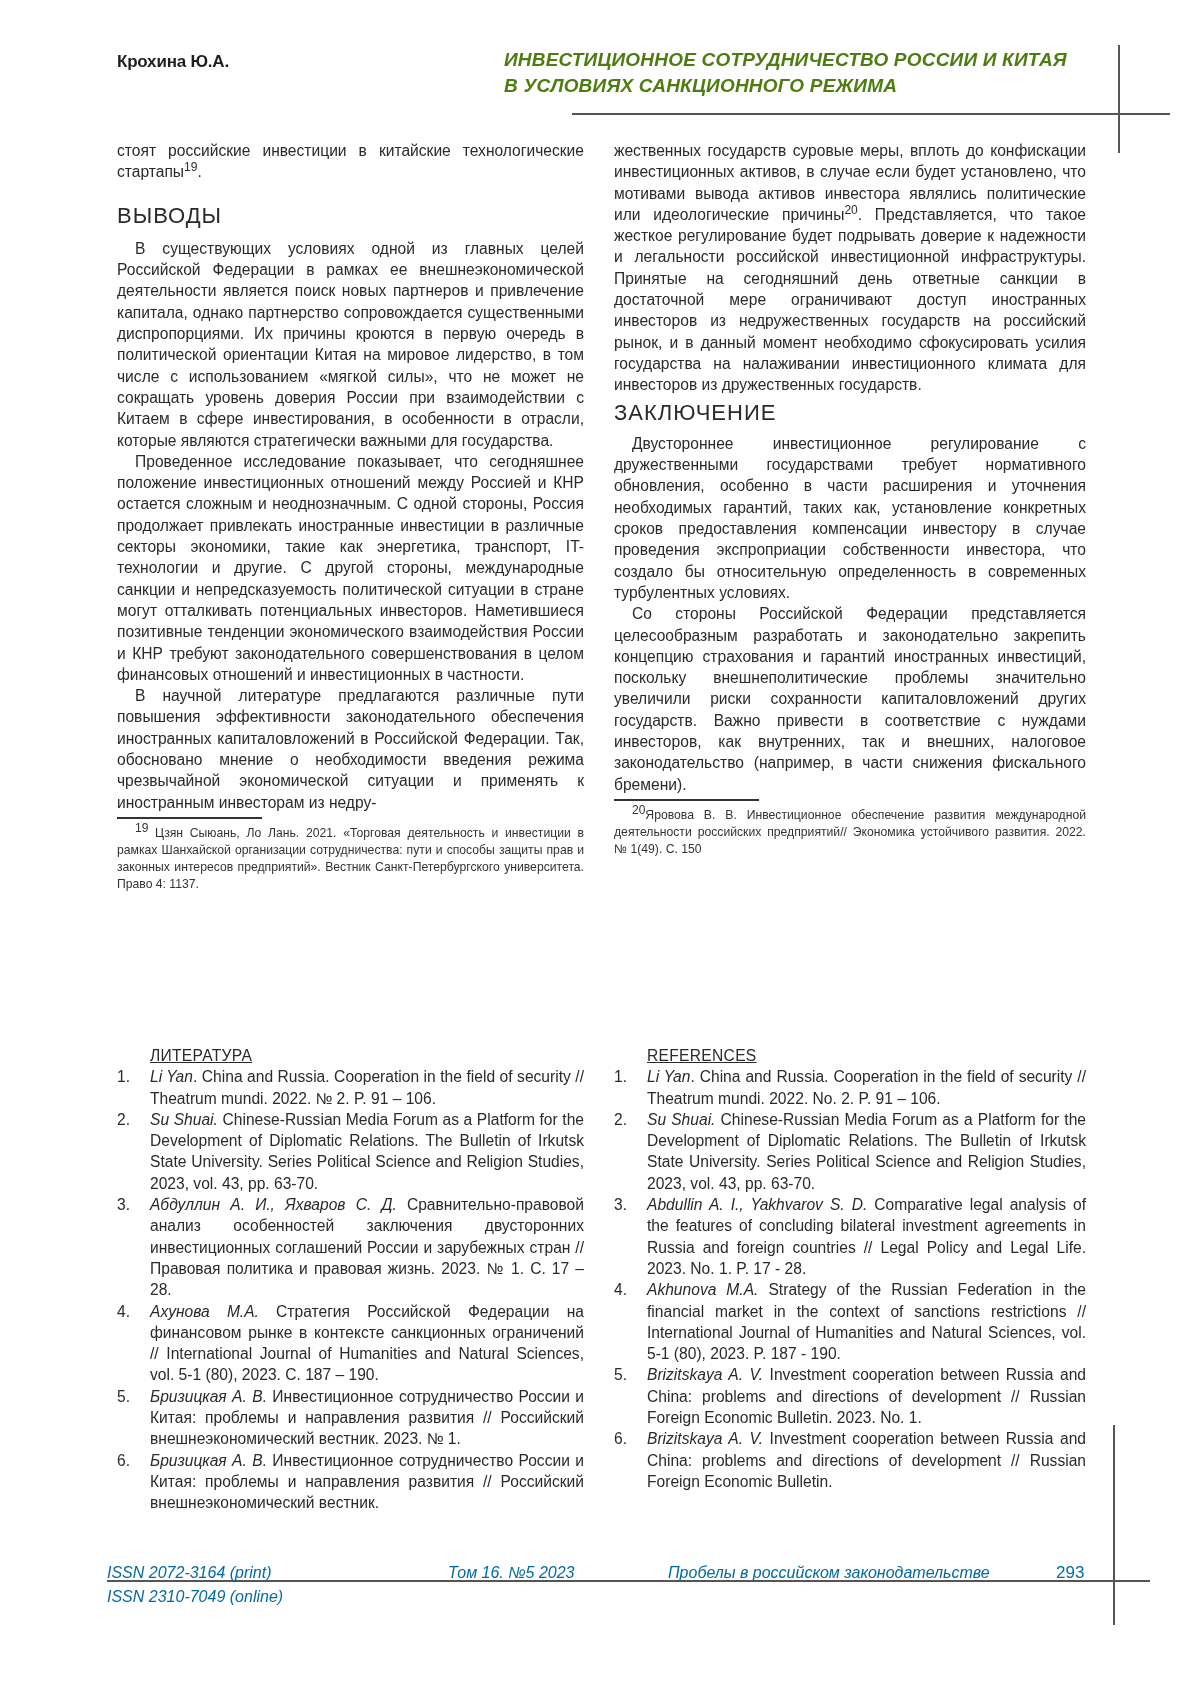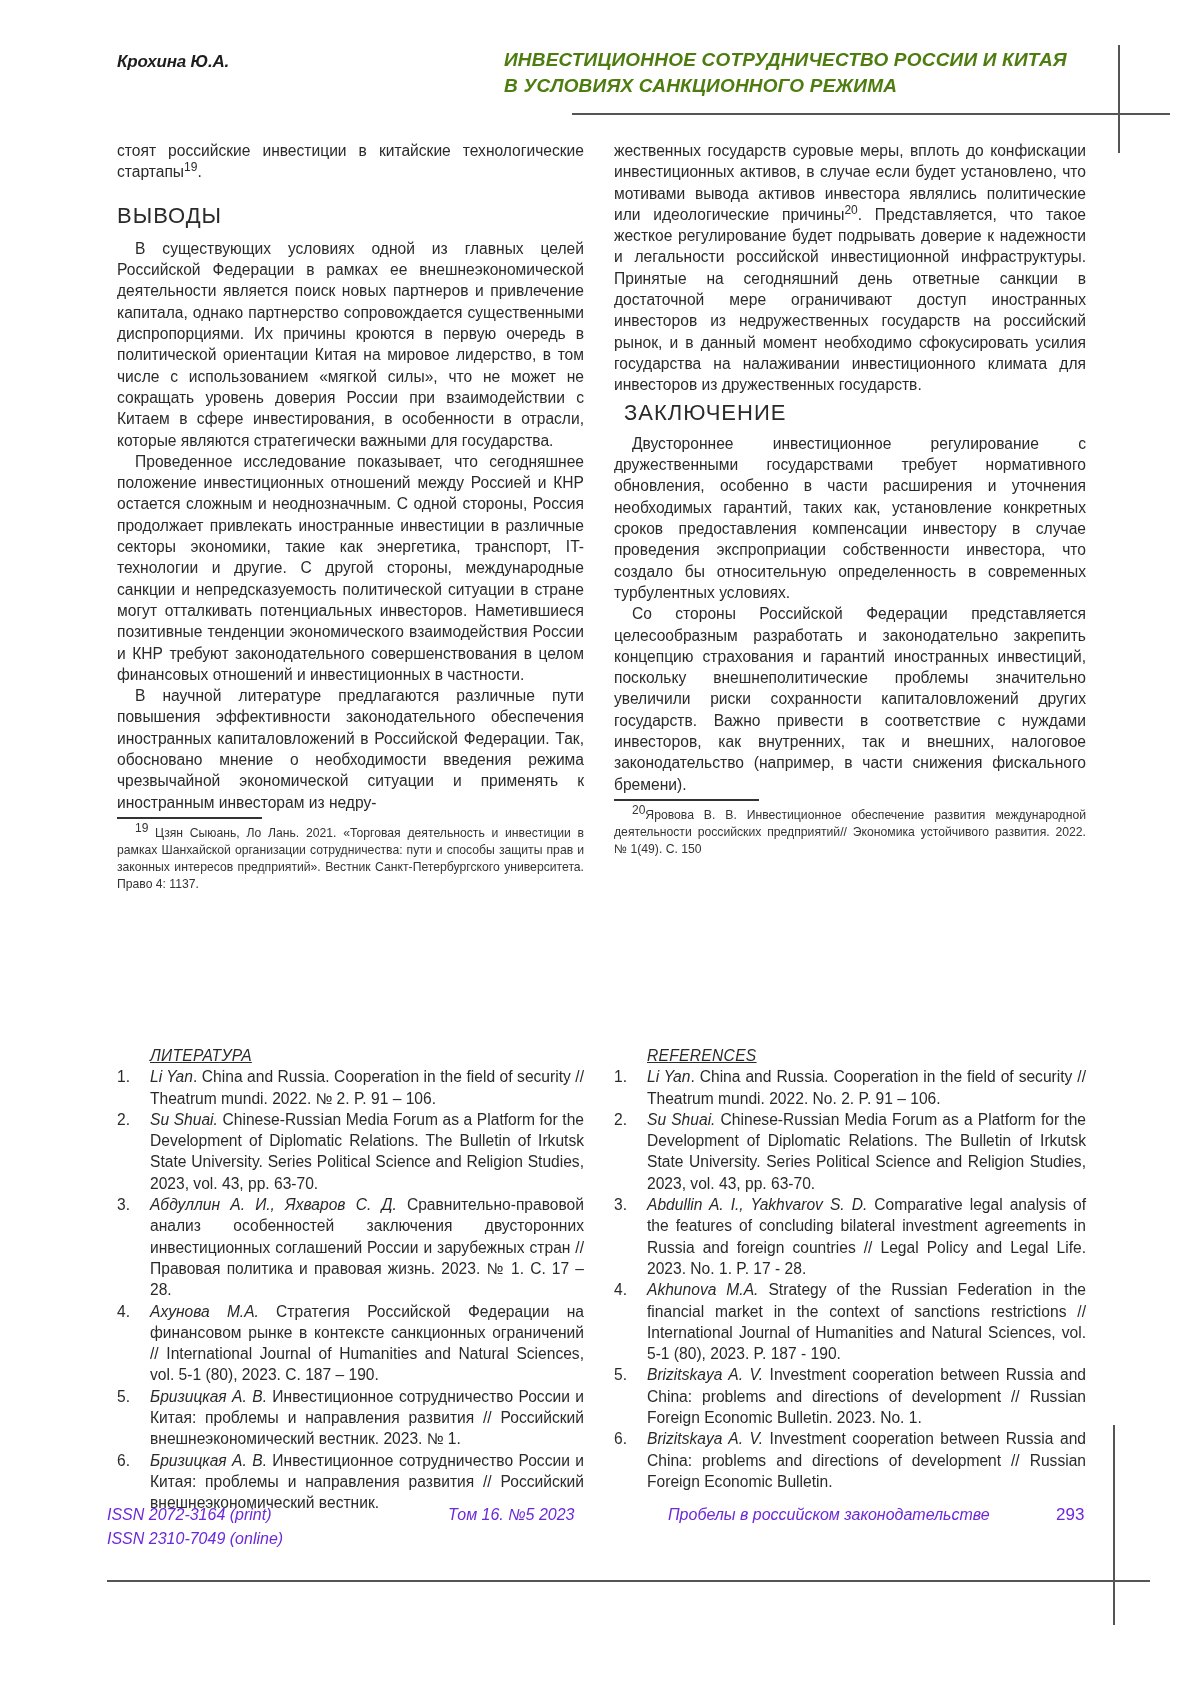--- a/index.html
+++ b/index.html
@@ -1,43 +1,43 @@
 <!DOCTYPE html>
 <html><head>
 <meta charset="utf-8">
 <style>
   html, body { margin: 0; padding: 0; background: #ffffff; }
   body { width: 1200px; height: 1697px; position: relative; overflow: hidden; color: #2a2a2a;
          font-family: "Liberation Sans", "DejaVu Sans", sans-serif; }
-  .hdr-author { position: absolute; left: 117px; top: 52px; font-size: 17px; font-weight: bold; font-style: italic; color: #1e1e1e; letter-spacing: -0.2px; }
+  .hdr-author { position: absolute; left: 117px; top: 52px; font-size: 17px; font-weight: bold; color: #1e1e1e; letter-spacing: -0.2px; }
   .hdr-title { position: absolute; right: 96px; top: 47px; width: 600px; text-align: left; font-size: 19px; font-weight: bold; font-style: italic; line-height: 26px; color: #4d7c0f; letter-spacing: 0.2px; }
   .hdr-hline { position: absolute; left: 572px; top: 113px; width: 598px; height: 2px; background: #555; }
   .hdr-vline { position: absolute; left: 1118px; top: 45px; width: 2px; height: 108px; background: #555; }
   .col { position: absolute; font-size: 15.6px; line-height: 21.3px; text-align: justify; color: #2a2a2a; }
   .col-left { left: 117px; top: 140px; width: 467px; }
   .col-right { left: 614px; top: 140px; width: 472px; }
   .col p { margin: 0; text-indent: 18px; }
   .col p.noindent { text-indent: 0; }
   .col h2 { font-weight: normal; font-size: 22px; letter-spacing: 1px; margin: 22px 0 12px 0; color: #2a2a2a; }
-  .col-right h2 { margin: 6px 0 10px 10px; }
+  .col-right h2 { margin: 6px 0 10px 0; }
   sup { font-size: 12px; line-height: 0; }
   .fn-rule { width: 145px; height: 2px; background: #333; margin: 4px 0 6px 0; }
   .footnote { font-size: 12.2px; line-height: 17px; text-align: justify; color: #333; }
   .footnote .fn-first { text-indent: 18px; }
   .refs { position: absolute; font-size: 15.6px; line-height: 21.3px; color: #2a2a2a; }
   .refs-left { left: 117px; top: 1045px; width: 467px; }
   .refs-right { left: 614px; top: 1045px; width: 472px; }
-  .refs-title { font-style: italic; text-decoration: underline; margin-left: 33px; letter-spacing: 0.3px; }
+  .refs-title { text-decoration: underline; margin-left: 33px; letter-spacing: 0.3px; }
   .ref { display: flex; text-align: justify; }
   .ref .num { width: 33px; flex: none; }
   .ref .body { flex: 1; }
   .ref .au { font-style: italic; }
   .ftr-hline { position: absolute; left: 107px; top: 1580px; width: 1043px; height: 2px; background: #555; }
   .ftr-vline { position: absolute; left: 1113px; top: 1425px; width: 2px; height: 200px; background: #555; }
-  .ftr { position: absolute; top: 1503px; font-size: 16px; font-style: italic; color: #6d28d9; line-height: 24px; }
+  .ftr { position: absolute; top: 1561px; font-size: 16px; font-style: italic; color: #0369a1; line-height: 24px; }
   .ftr-issn { left: 107px; }
   .ftr-vol { left: 448px; }
   .ftr-journal { left: 668px; }
   .ftr-page { left: 1056px; font-style: normal; font-size: 17px; }
 </style>
 </head>
 <body>
 
 <div class="hdr-author">Крохина Ю.А.</div>
 <div class="hdr-title">

